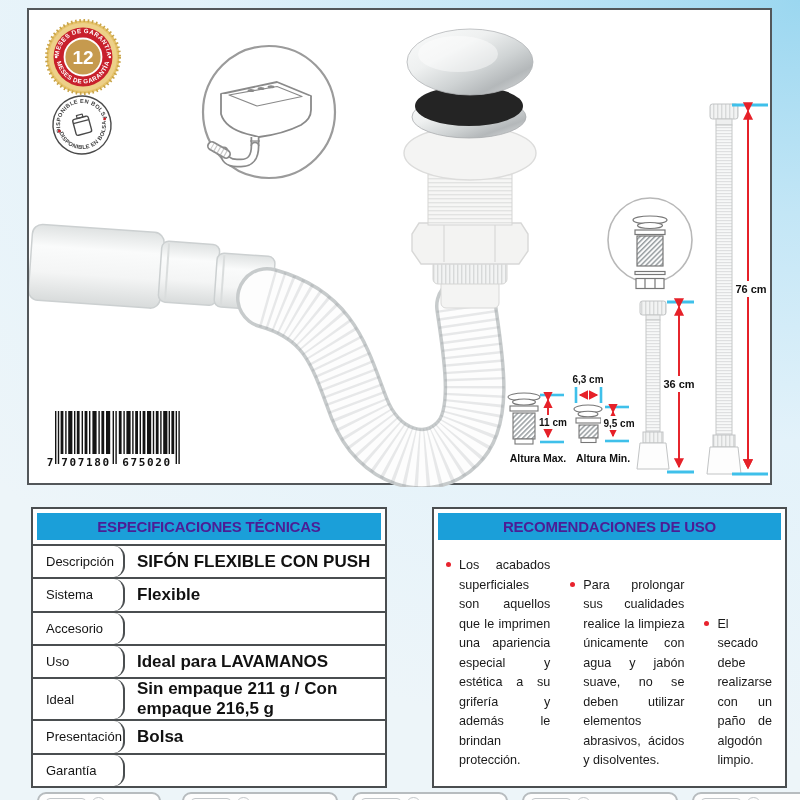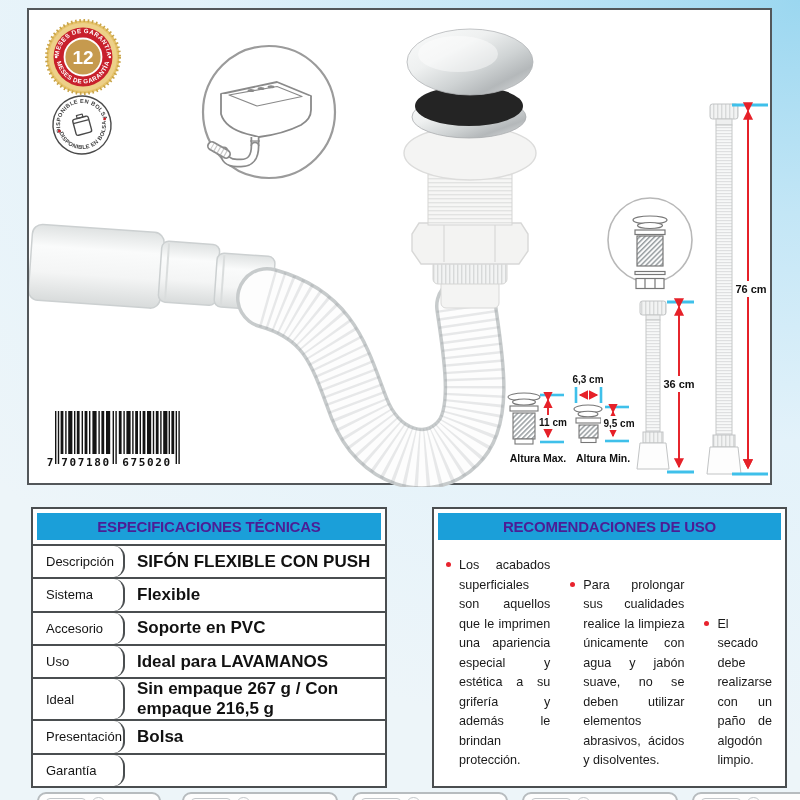--- a/index.html
+++ b/index.html
@@ -292,29 +292,28 @@
     <div class="spec-row">
       <div class="spec-label">Descripción</div>
       <div class="spec-value">SIFÓN FLEXIBLE CON PUSH</div>
     </div>
     <div class="spec-row">
       <div class="spec-label">Sistema</div>
       <div class="spec-value">Flexible</div>
     </div>
     <div class="spec-row">
       <div class="spec-label">Accesorio</div>
-      <div class="spec-value">Soporte en PVC</div>
     </div>
     <div class="spec-row">
       <div class="spec-label">Uso</div>
       <div class="spec-value">Ideal para LAVAMANOS</div>
     </div>
     <div class="spec-row">
       <div class="spec-label">Ideal</div>
-      <div class="spec-value">Sin empaque 267 g / Con empaque 216,5 g</div>
+      <div class="spec-value">Sin empaque 211 g / Con empaque 216,5 g</div>
     </div>
     <div class="spec-row">
       <div class="spec-label">Presentación</div>
       <div class="spec-value">Bolsa</div>
     </div>
     <div class="spec-row">
       <div class="spec-label">Garantía</div>
     </div>
   </div>
 </div>

